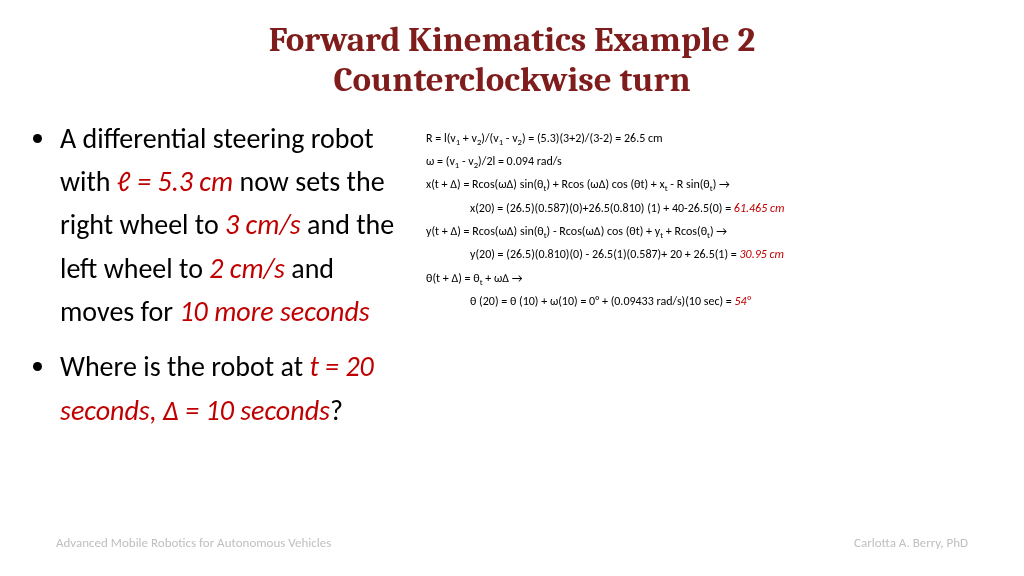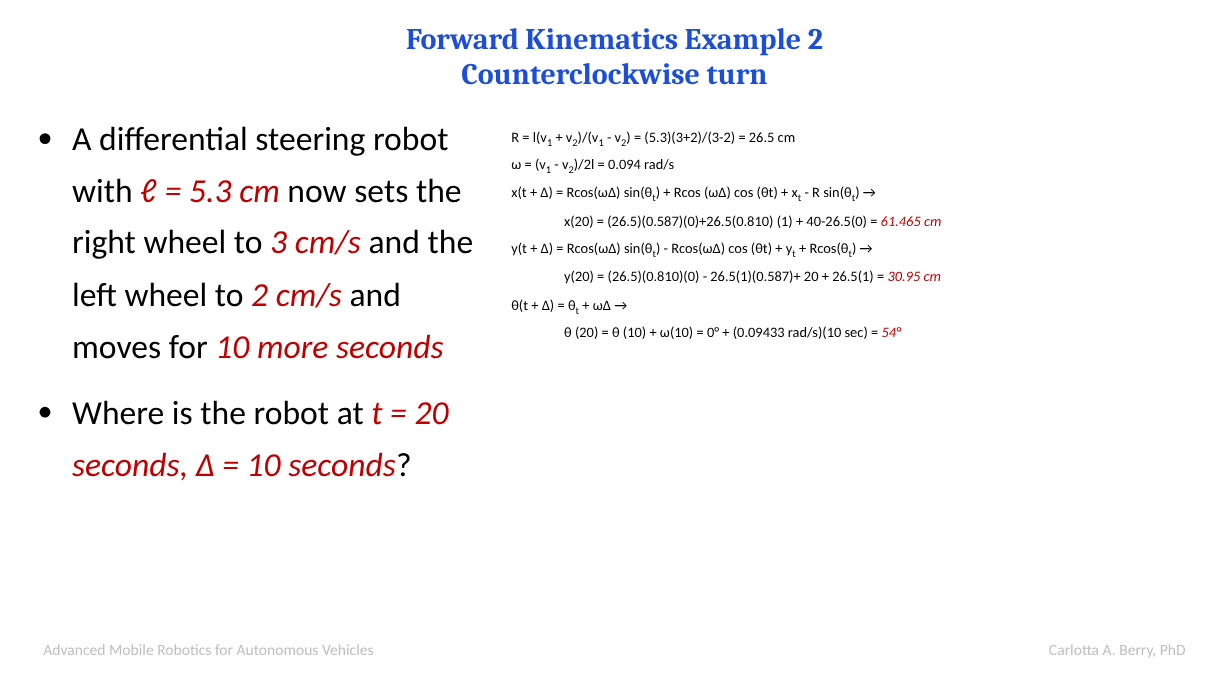--- a/index.html
+++ b/index.html
@@ -16,22 +16,22 @@
     position: relative;
     width: 1024px;
     height: 576px;
     box-sizing: border-box;
     padding: 20px 40px 0 40px;
   }
   .title {
     text-align: center;
     font-family: "Cambria", "Georgia", serif;
     font-weight: bold;
-    color: #1d4ed8;
-    font-size: 25px;
+    color: #7f1d1d;
+    font-size: 35px;
     line-height: 1.15;
     margin: 0 0 16px 0;
   }
   .columns {
     display: flex;
     align-items: flex-start;
     gap: 16px;
   }
   .left {
     width: 370px;
@@ -57,21 +57,21 @@
   }
   .right .indent { padding-left: 44px; display: block;}
   .sub { vertical-align: sub; font-size: 0.72em; line-height: 0; }
   .footer {
     position: absolute;
     bottom: 26px;
     left: 0;
     right: 0;
     display: flex;
     justify-content: space-between;
-    padding: 0 36px;
+    padding: 0 56px;
     font-family: "Calibri", sans-serif;
     font-size: 13px;
     color: #bfbfbf;
   }
 </style>
 </head>
 <body>
 
 <div class="slide">
 

